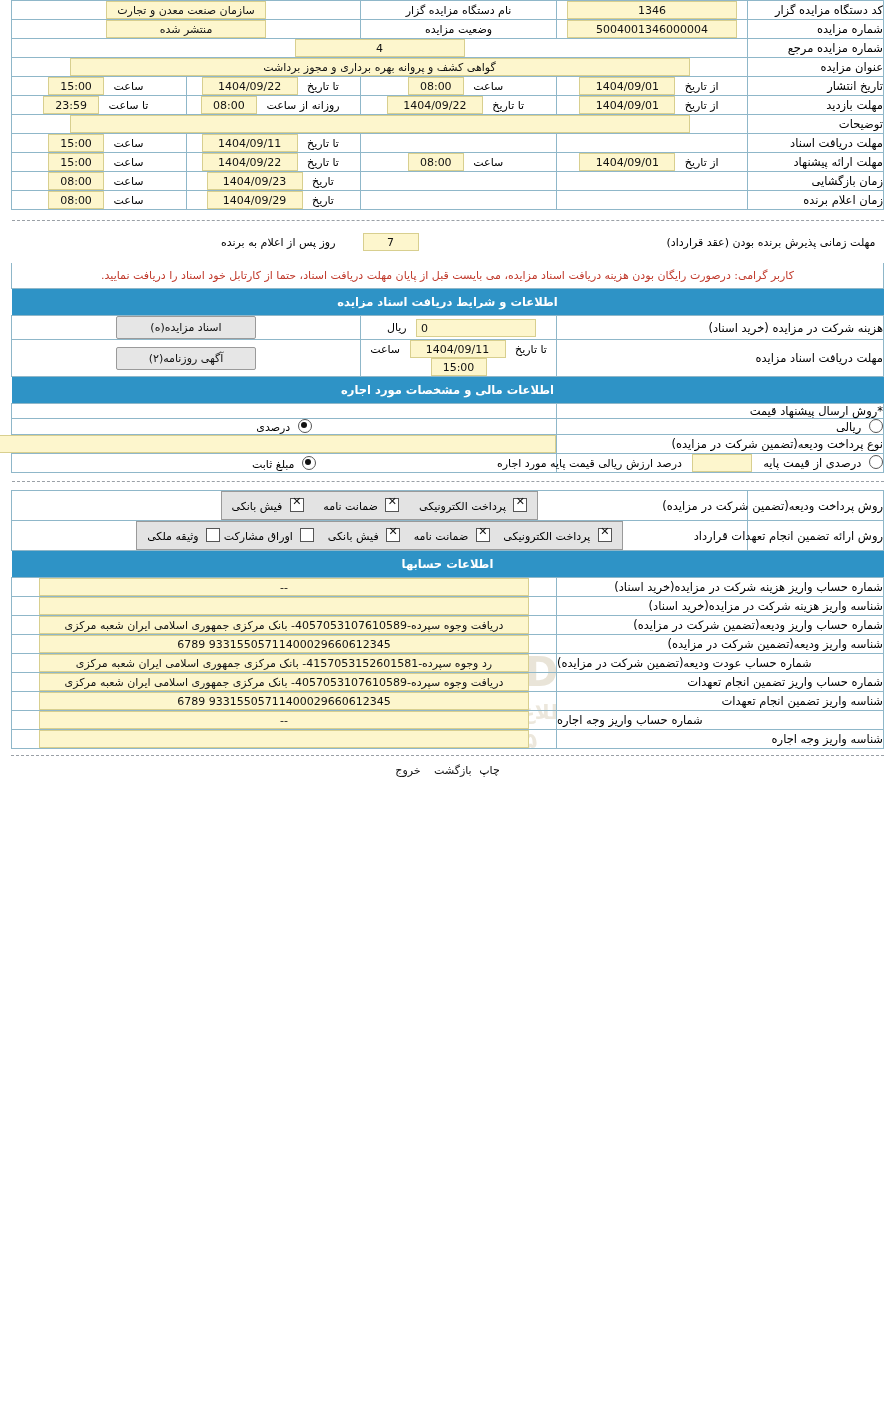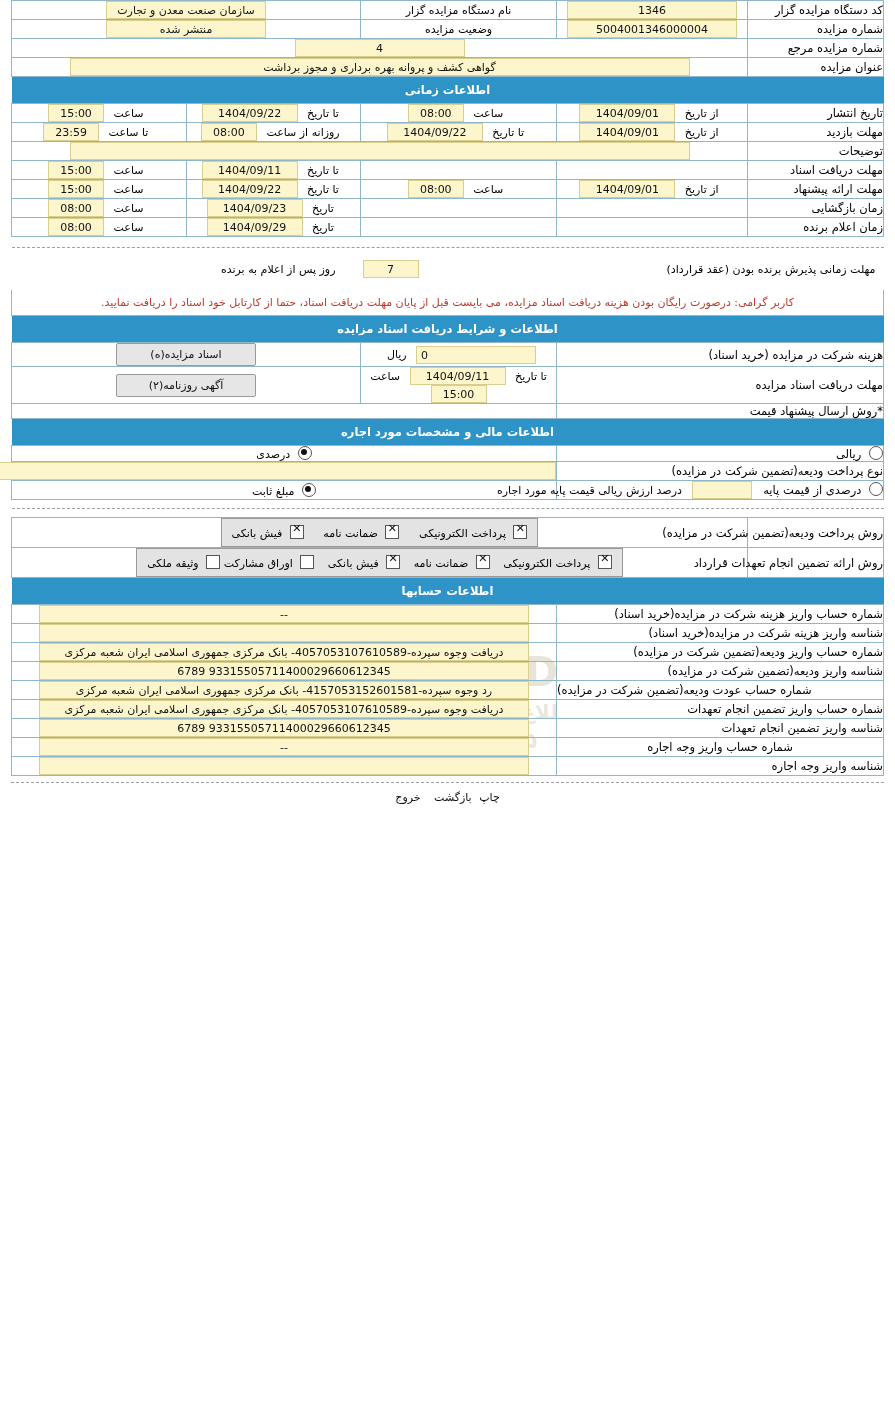--- a/index.html
+++ b/index.html
@@ -159,25 +159,20 @@
       </td>
     </tr>
 
     <tr>
       <td class="lbl">عنوان مزایده</td>
       <td class="cellpad center" colspan="4">
         <span class="fld" style="width:620px">گواهی کشف و پروانه بهره برداری و مجوز برداشت</span>
       </td>
     </tr>
 
-    <tr>
-      <td class="section" colspan="5" style="border:0">
-        <div class="bar">اطلاعات زمانی</div>
-      </td>
-    </tr>
 
     <tr>
       <td class="lbl">تاریخ انتشار</td>
       <td class="cellpad center">
         <span class="inline-lbl">از تاریخ</span>
         <span class="fld mid">1404/09/01</span>
       </td>
       <td class="cellpad center">
         <span class="inline-lbl">ساعت</span>
         <span class="fld short">08:00</span>
@@ -333,28 +328,28 @@
         <span class="fld mid">1404/09/11</span>
         <span class="inline-lbl">ساعت</span>
         <span class="fld short">15:00</span>
       </td>
       <td class="cellpad center" colspan="2">
         <span class="btn">آگهی روزنامه(۲)</span>
       </td>
     </tr>
 
     <tr>
+      <td class="section" colspan="5" style="border:0">
+        <div class="bar">اطلاعات مالی و مشخصات مورد اجاره</div>
+      </td>
+    </tr>
+
+    <tr>
       <td class="lbl" style="text-align:right" colspan="2">*روش ارسال پیشنهاد قیمت</td>
       <td class="cellpad" colspan="3">&nbsp;</td>
-    </tr>
-
-    <tr>
-      <td class="section" colspan="5" style="border:0">
-        <div class="bar">اطلاعات مالی و مشخصات مورد اجاره</div>
-      </td>
     </tr>
 
     <tr>
       <td class="lbl" style="text-align:right" colspan="2">
         <span class="radio"></span>
         <span>ریالی</span>
       </td>
       <td class="cellpad center" colspan="3">
         <span class="radio on"></span>
         <span>درصدی</span>
@@ -477,21 +472,21 @@
         <span class="fld" style="width:490px">دریافت وجوه سپرده-4057053107610589- بانک مرکزی جمهوری اسلامی ایران شعبه مرکزی</span>
       </td>
     </tr>
     <tr>
       <td class="lbl" style="text-align:right" colspan="2">شناسه واریز تضمین انجام تعهدات</td>
       <td class="cellpad center" colspan="3">
         <span class="fld" style="width:490px">93315505711400029660612345 6789</span>
       </td>
     </tr>
     <tr>
-      <td class="lbl" style="text-align:center" colspan="2">شماره حساب واریز وجه اجاره</td>
+      <td class="lbl" style="text-align:left" colspan="2">شماره حساب واریز وجه اجاره</td>
       <td class="cellpad center" colspan="3">
         <span class="fld" style="width:490px">--</span>
       </td>
     </tr>
     <tr>
       <td class="lbl" style="text-align:right" colspan="2">شناسه واریز وجه اجاره</td>
       <td class="cellpad center" colspan="3">
         <span class="fld" style="width:490px"></span>
       </td>
     </tr>

